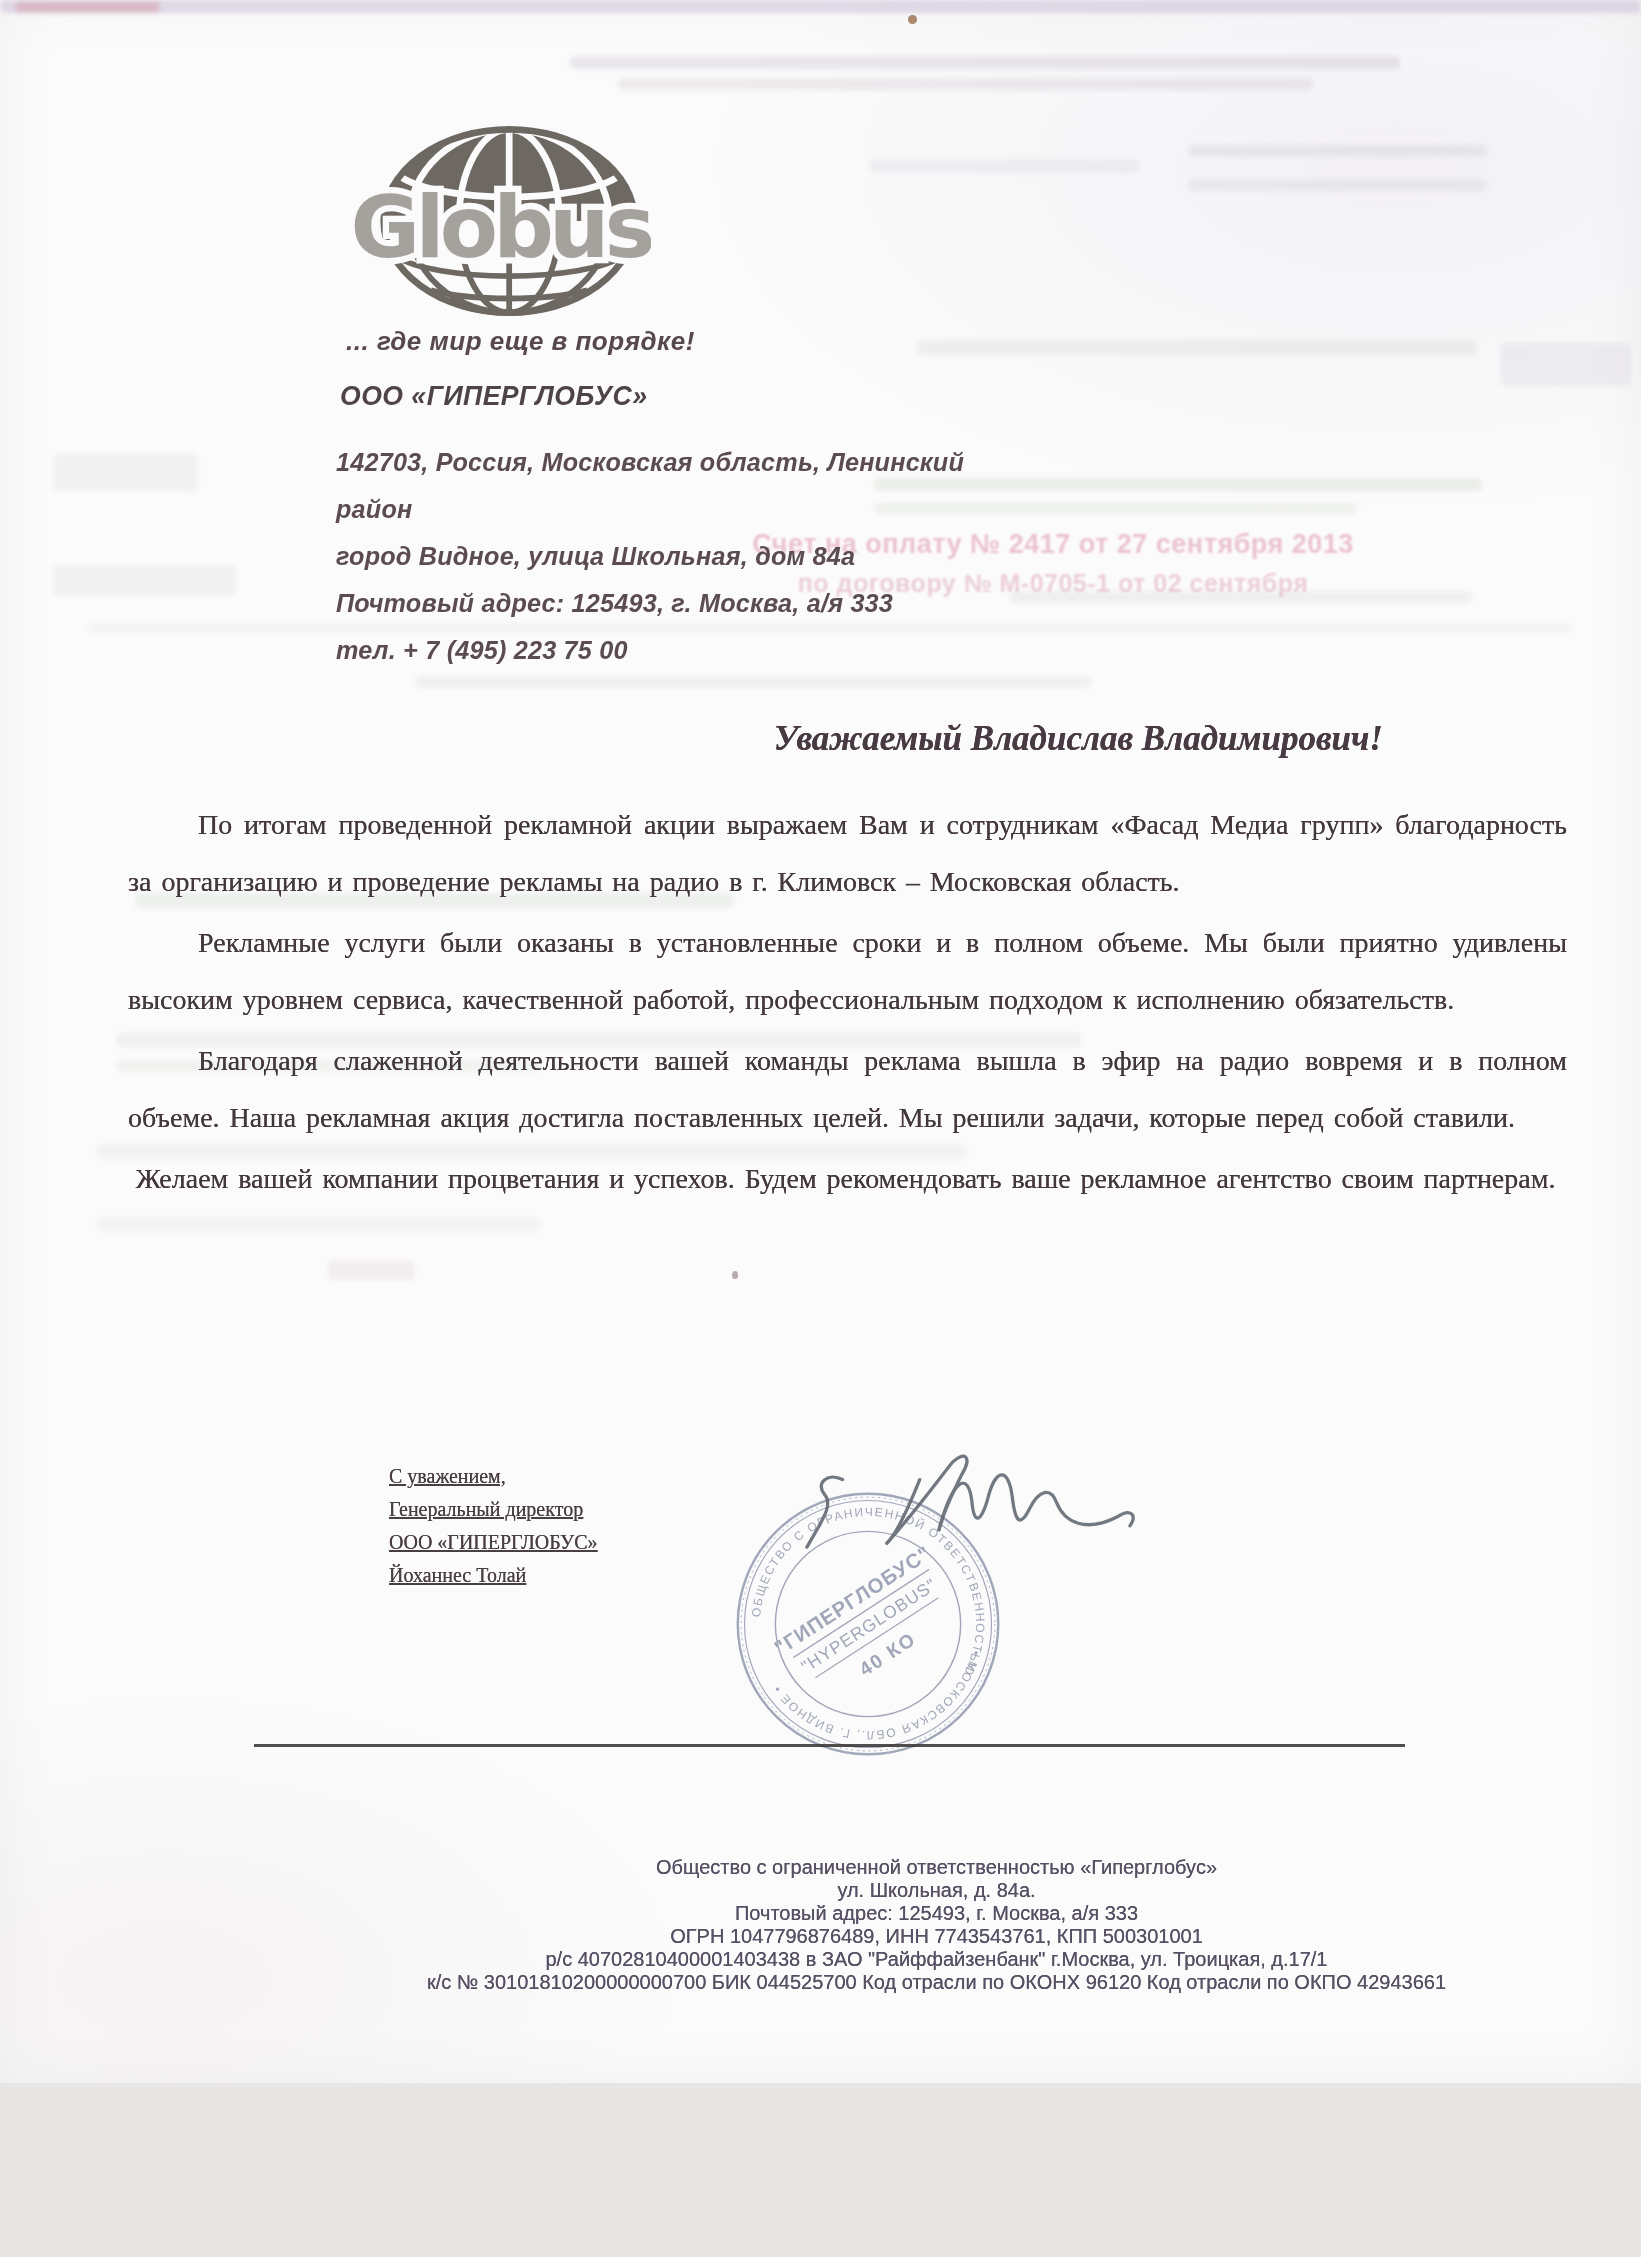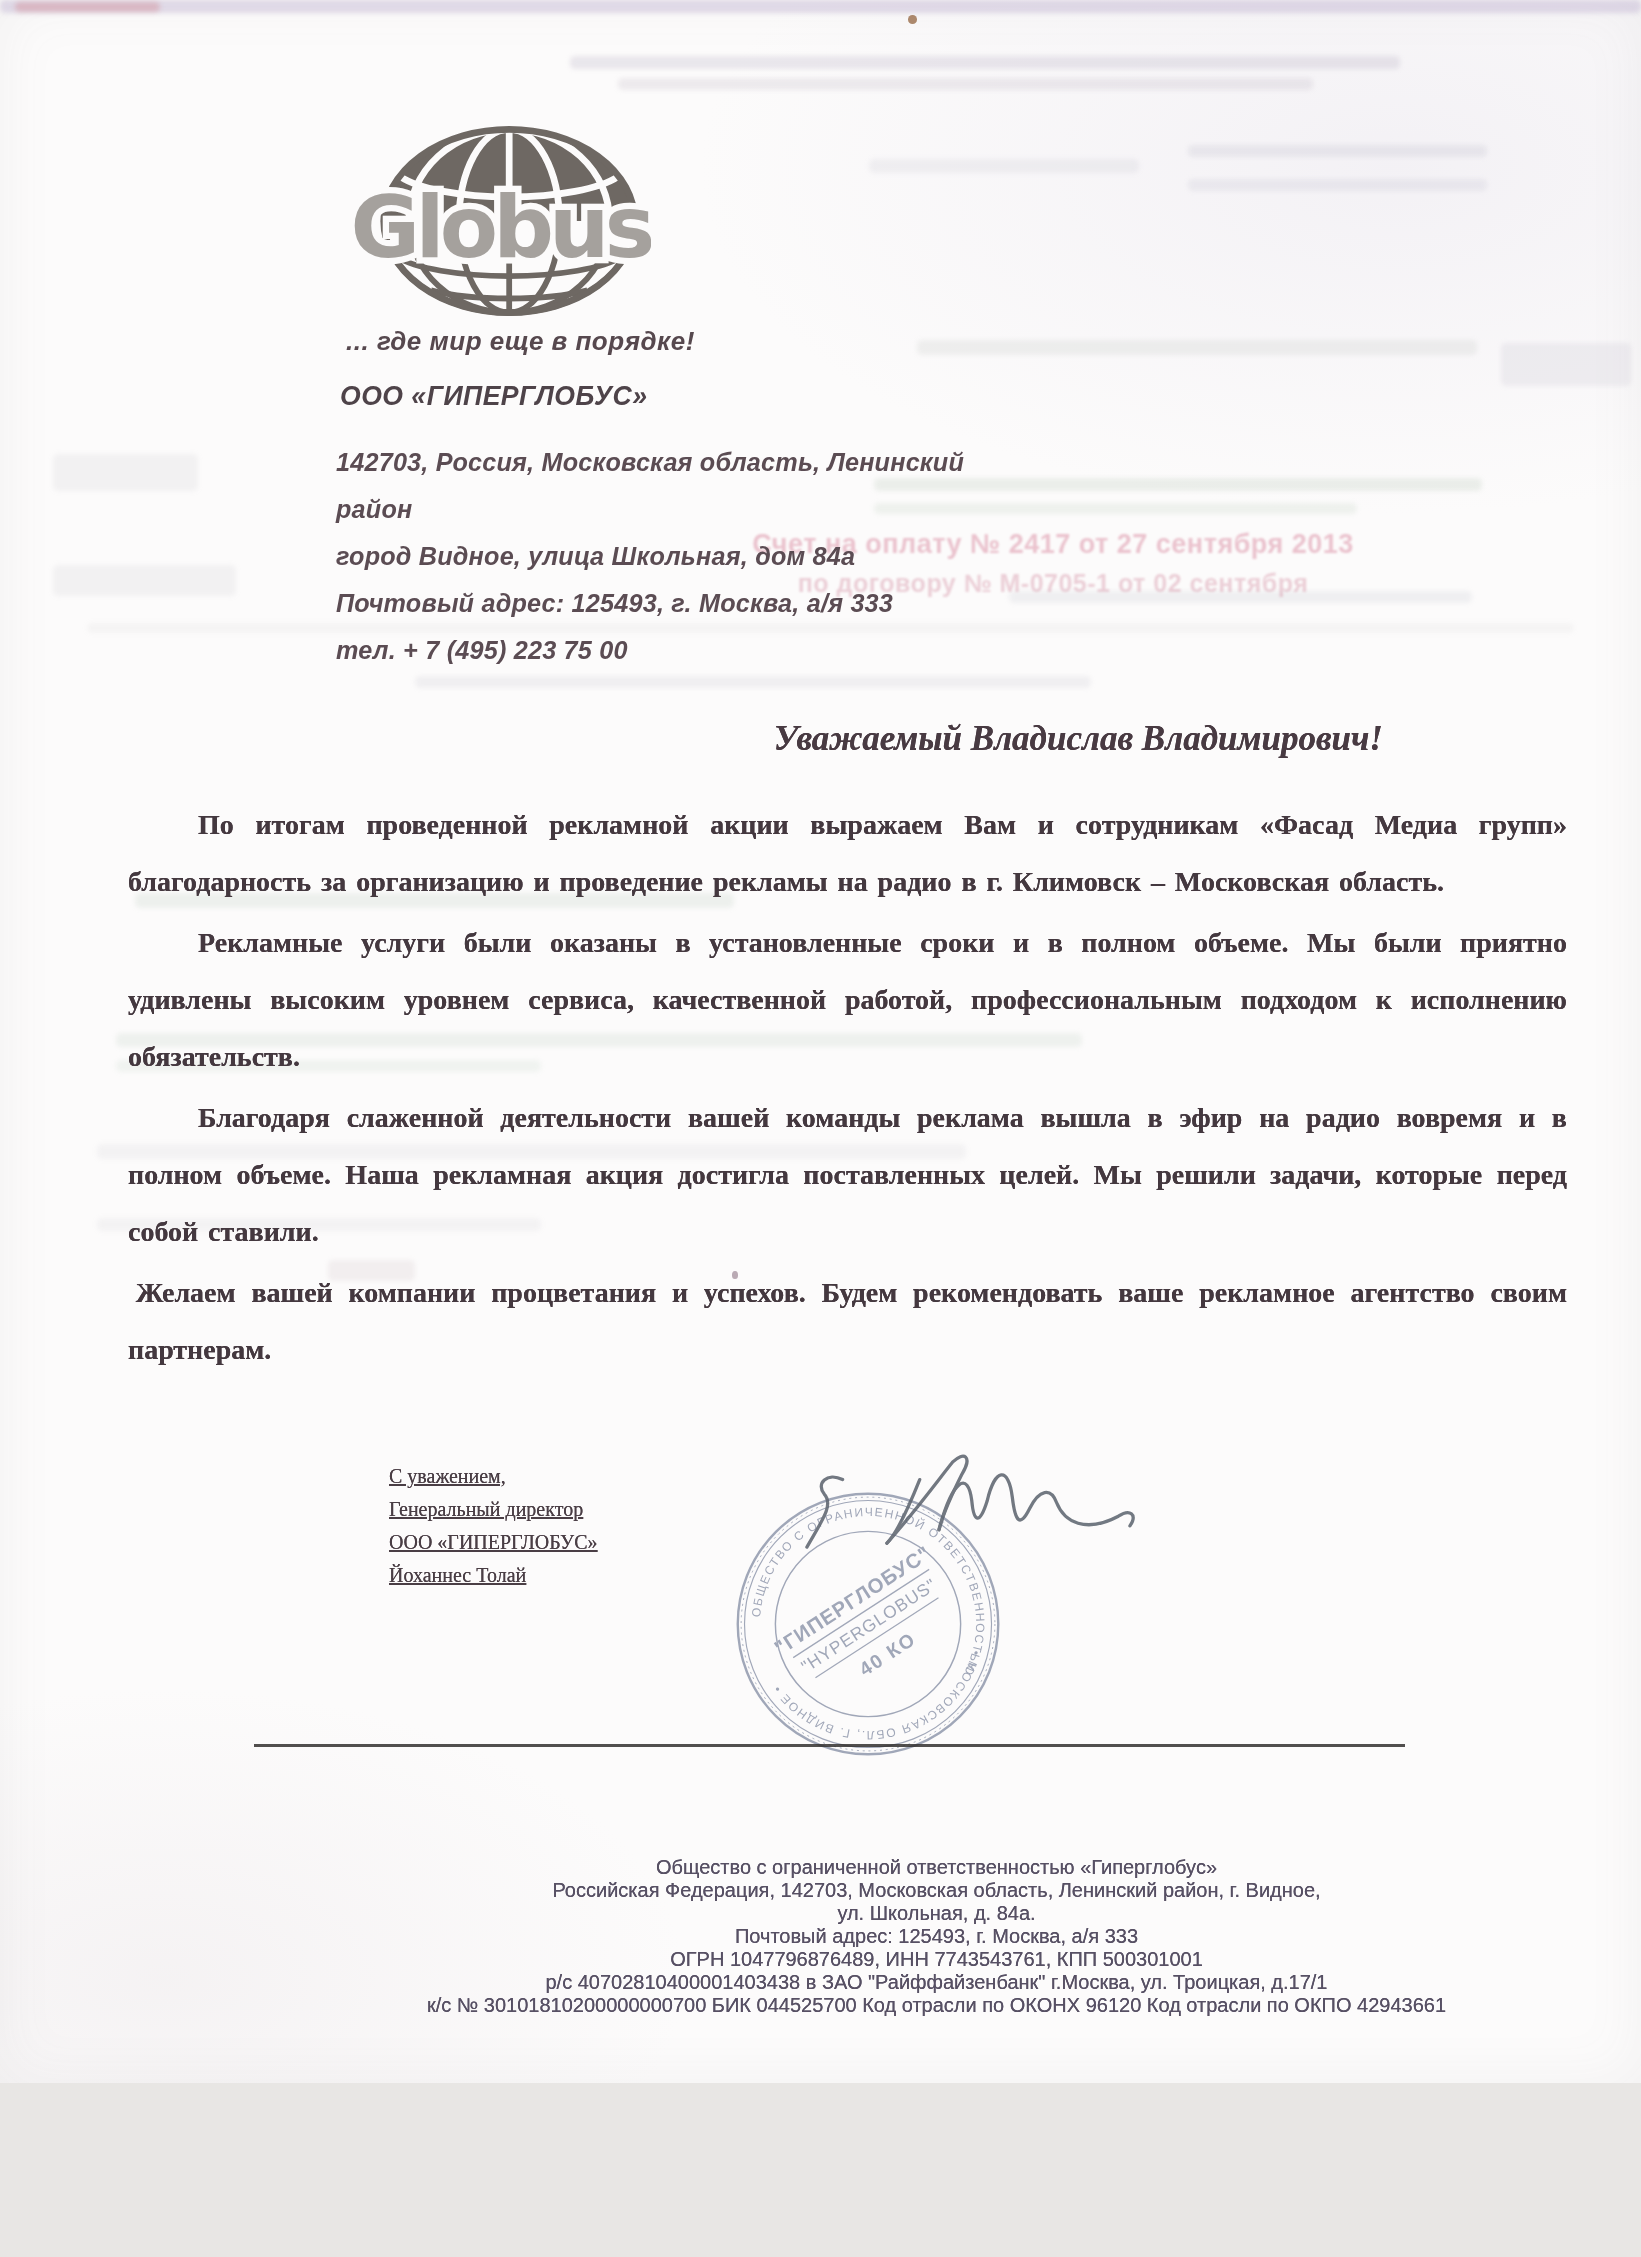--- a/index.html
+++ b/index.html
@@ -51,21 +51,21 @@
   .salutation{
     position:absolute;left:128px;top:719px;width:1255px;text-align:right;
     font-size:35px;font-weight:bold;font-style:italic;color:#483a42;
     text-shadow:0 0 0.6px #483a42;
   }
   .body-text{
     position:absolute;left:128px;top:796px;width:1439px;
     font-size:28px;color:#44383f;text-align:justify;
     text-shadow:0 0 0.5px #44383f;
   }
-  .body-text p{margin:0 0 3.9px 0;line-height:57px;word-spacing:2.9px;font-weight:bold;}
+  .body-text p{margin:0 0 3.9px 0;line-height:57px;word-spacing:2.9px;}
   .body-text p.indent{text-indent:70px;}
   .body-text p.small-indent{text-indent:7.7px;}
   .signoff{
     position:absolute;left:389px;top:1460px;width:579px;
     font-size:20px;color:#4a3e45;line-height:33px;
     text-shadow:0 0 0.5px #4a3e45;
     text-decoration:underline;
   }
   
   .stamp-svg{position:absolute;left:731px;top:1487px;width:275px;height:275px;opacity:.82;}
@@ -206,21 +206,20 @@
       <path d="M 82,40 C 66,32 54,44 63,55 C 73,66 61,82 45,110"></path>
       <path d="M 162,40 C 150,70 138,96 128,106"></path>
       <path d="M 128,106 C 160,70 186,34 196,22 C 208,10 217,16 206,34 C 196,54 186,76 182,92"></path>
       <path d="M 182,92 C 196,40 212,30 216,62 C 218,84 224,88 232,62 C 240,28 254,26 258,58 C 261,84 266,90 276,70 C 286,50 298,48 304,64 C 312,84 334,96 368,78 C 380,70 388,76 380,88"></path>
     </g>
   </svg>
 
   <div class="footer-rule"></div>
   <div class="footer-block">
     <div>Общество с ограниченной ответственностью «Гиперглобус»</div>
-    <div>Российская Федерация, 142703, Московская область, Ленинский район, г. Видное,</div>
     <div>ул. Школьная, д. 84а.</div>
     <div>Почтовый адрес: 125493, г. Москва, а/я 333</div>
     <div>ОГРН 1047796876489, ИНН 7743543761, КПП 500301001</div>
     <div>р/с 40702810400001403438 в ЗАО "Райффайзенбанк" г.Москва, ул. Троицкая, д.17/1</div>
     <div>к/с № 30101810200000000700 БИК 044525700 Код отрасли по ОКОНХ 96120 Код отрасли по ОКПО 42943661</div>
   </div>
 
   <svg class="bottom-squiggle" viewBox="0 0 80 98">
     <path d="M 42,4 C 20,28 56,44 36,68 C 23,84 30,94 40,90" fill="none" stroke="rgba(229,163,182,.45)" stroke-width="6" stroke-linecap="round"></path>
   </svg>

